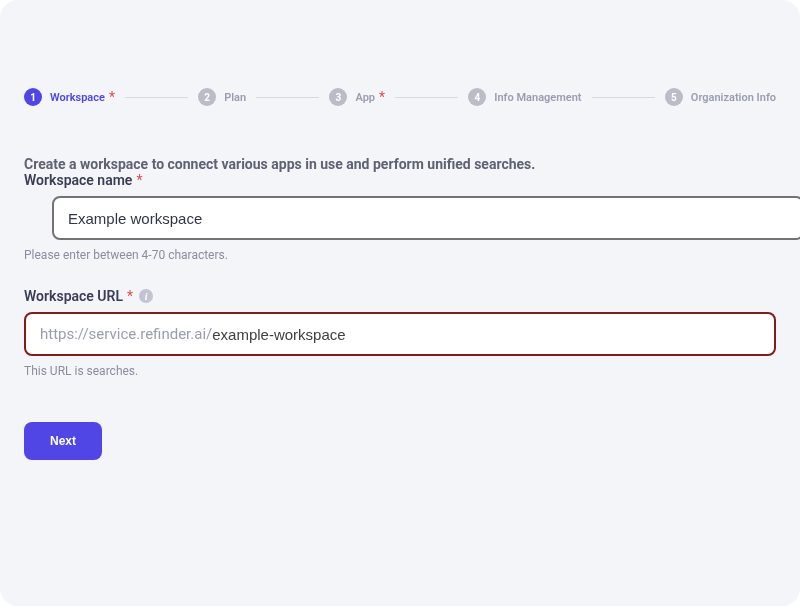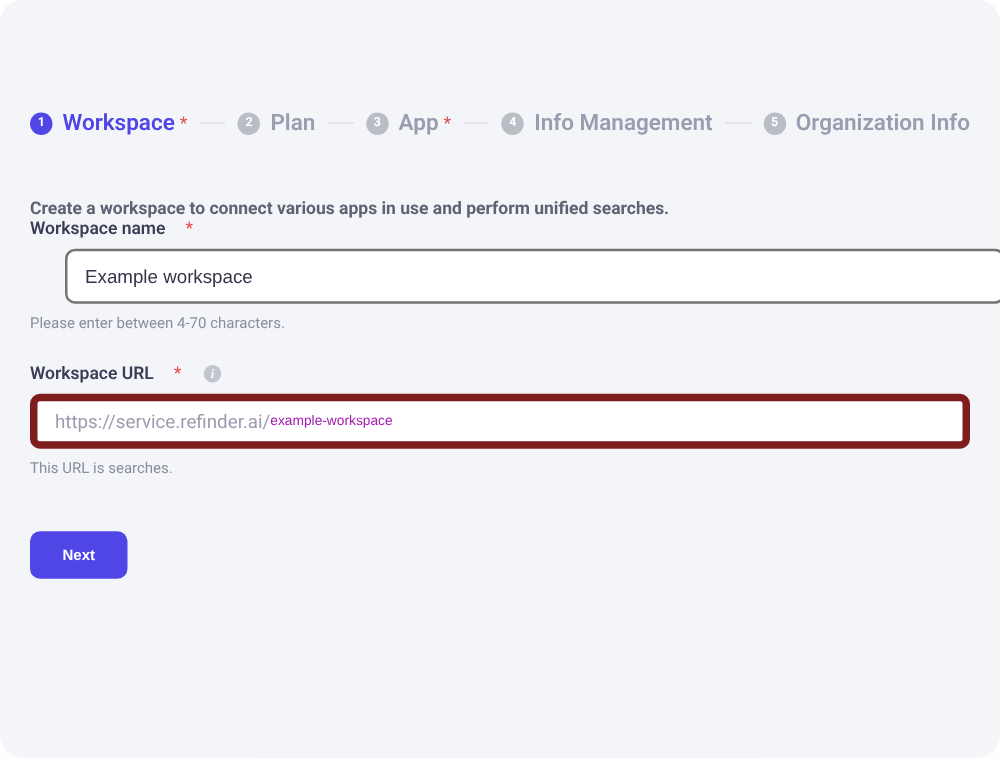--- a/index.html
+++ b/index.html
@@ -41,21 +41,21 @@
       font-size: 10px;
       font-weight: 700;
       display: flex;
       align-items: center;
       justify-content: center;
     }
     .step.active .step-badge {
       background: #4f46e5;
     }
     .step-label {
-      font-size: 18px;
+      font-size: 11px;
       font-weight: 600;
       color: #9a9daf;
       white-space: nowrap;
     }
     .step.active .step-label {
       color: #4f46e5;
     }
     .step-asterisk {
       color: #e44c4c;
       font-size: 14px;
@@ -71,21 +71,21 @@
       font-size: 14px;
       color: #5e6272;
       font-weight: bold;
     }
     .field {
       margin-bottom: 26px;
     }
     .field-label-row {
       display: flex;
       align-items: center;
-      gap: 16px;
+      gap: 4px;
       margin-bottom: 8px;
     }
     .field-label {
       font-size: 14px;
       font-weight: 600;
       color: #3a3d56;
     }
     .required {
       color: #e44c4c;
       font-size: 14px;
@@ -116,38 +116,38 @@
       color: #333548;
       outline: none;
       margin-left: 28px;
     }
     .input::placeholder {
       color: #9a9daf;
     }
     .url-input-wrap {
       width: 100%;
       height: 44px;
-      border: 6px solid #7f1d1d;
+      border: 2px solid #7f1d1d;
       border-radius: 8px;
       background: #fff;
       padding: 0 14px;
       display: flex;
       align-items: center;
       font-size: 15px;
     }
     .url-prefix {
       color: #9a9daf;
       white-space: nowrap;
     }
     .url-value {
       border: none;
       outline: none;
       background: transparent;
-      font-size: 11px;
-      color: #a21caf;
+      font-size: 15px;
+      color: #404040;
       flex: 1;
     }
     .hint {
       font-size: 12px;
       color: #8a8d9e;
       margin-top: 8px;
     }
     .next-button {
       margin-top: 18px;
       background: #4f46e5;

